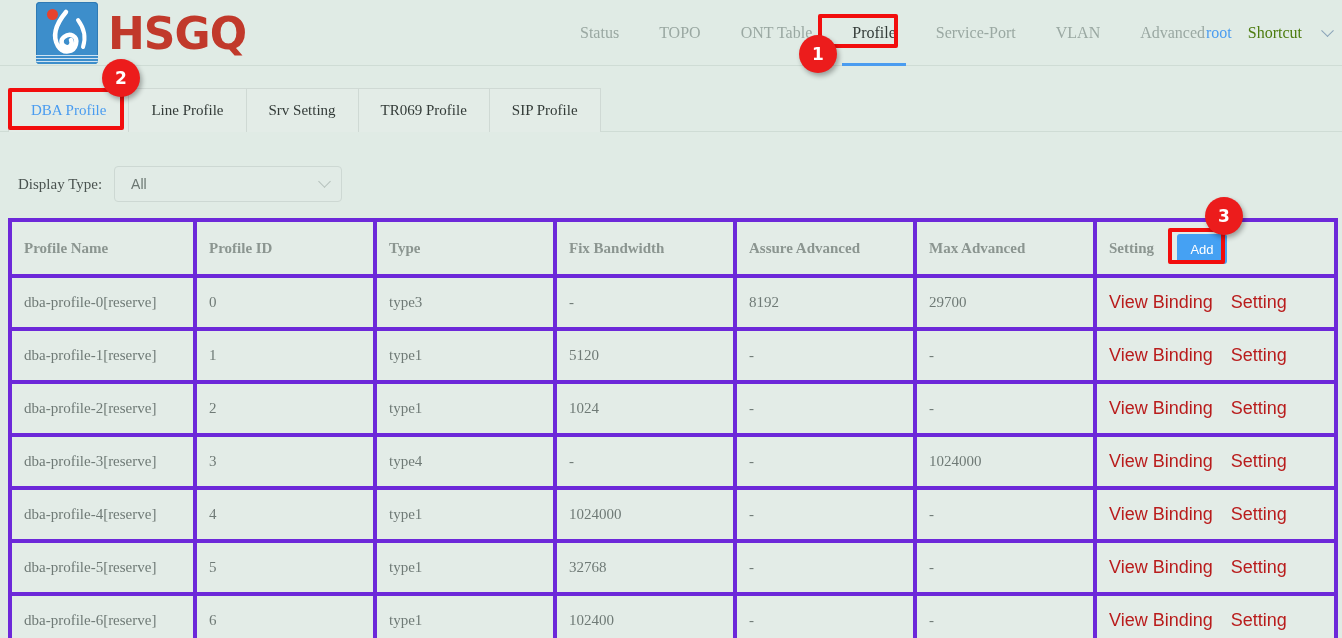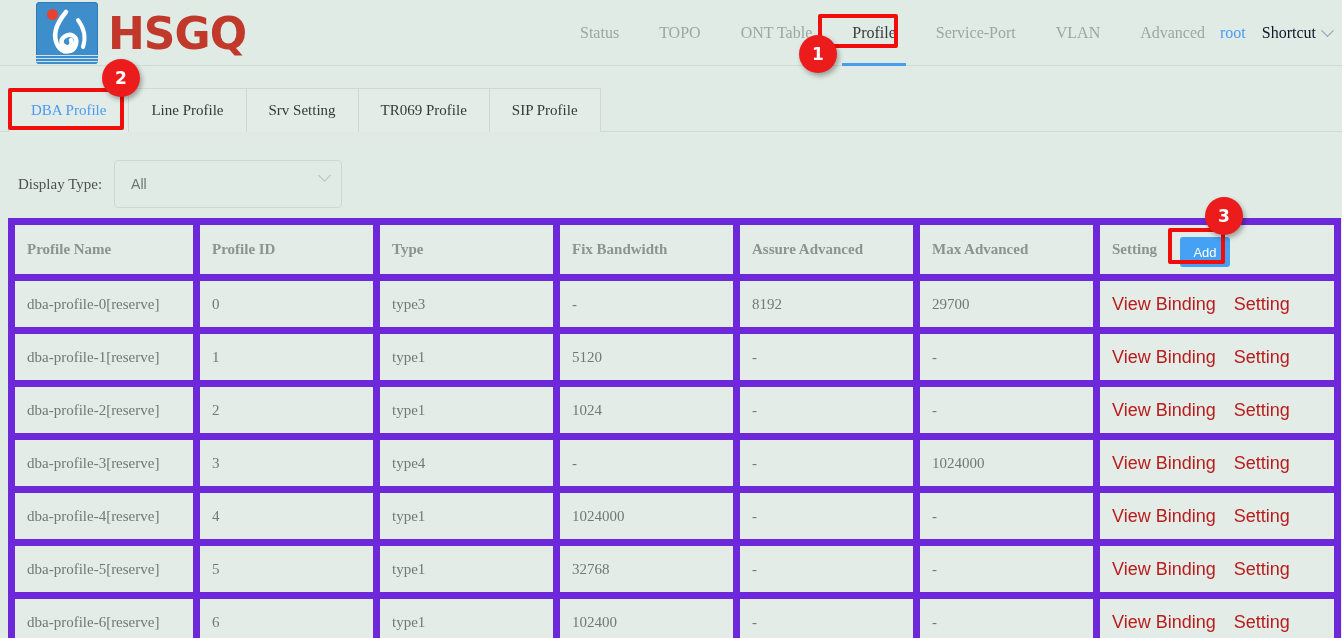--- a/index.html
+++ b/index.html
@@ -57,21 +57,21 @@
   .navitem.active::after {
     content: ""; position: absolute; left: 10px; right: 10px; bottom: 0;
     height: 3px; background: #4a9cf0;
   }
   .usernav {
     position: absolute; right: 10px; top: 0; height: 66px;
     display: flex; align-items: center; gap: 16px;
     font-size: 16px;
   }
   .userlink { color: #4a9cf0; cursor: pointer; }
-  .shortcut { color: #0f172a; cursor: pointer; display: flex; align-items: center; gap: 7px; }
+  .shortcut { color: #4d7c0f; cursor: pointer; display: flex; align-items: center; gap: 21px; }
   .chev {
     display: inline-block; width: 9px; height: 9px;
     border-right: 1.6px solid #8aa4b8; border-bottom: 1.6px solid #8aa4b8;
     transform: rotate(45deg) translate(-2px,-2px);
   }
 
   
   .subtabbar {
     position: absolute; left: 0; top: 67px; width: 1342px; height: 65px;
     background: #e0ebe5;
@@ -98,21 +98,21 @@
   .filterrow {
     position: absolute; left: 0; top: 160px; width: 1342px; height: 48px;
     display: flex; align-items: center;
   }
   .filter-label {
     margin-left: 18px; font-size: 15px; color: #4a5350;
   }
   .select {
     position: relative;
     margin-left: 12px;
-    width: 228px; height: 48px;
+    width: 228px; height: 36px;
     border: 1px solid #cdd8d3; border-radius: 4px;
     background: #e1ebe6;
     display: flex; align-items: center;
     cursor: pointer;
   }
   .select .val {
     margin-left: 16px; font-size: 14px; color: #6b7772;
     font-family: "Liberation Sans", sans-serif;
   }
   .select .arrow {
@@ -121,21 +121,21 @@
     border-right: 1.5px solid #b4c0bb; border-bottom: 1.5px solid #b4c0bb;
     transform: rotate(45deg);
   }
 
   
   .tablewrap {
     position: absolute; left: 8px; top: 218px; width: 1326px;
   }
   table { border-collapse: collapse; width: 1326px; table-layout: fixed; }
   th, td {
-    border: 7px solid #6d28d9;
+    border: 4px solid #6d28d9;
     text-align: left;
     padding-left: 12px;
     color: #6f7a76;
     font-size: 15px;
     background: #e3ece7;
   }
   th { height: 56px; font-weight: bold; color: #8b9590; }
   td { height: 53px; }
   .col-0 { width: 185px; }
   .col-1 { width: 180px; }

